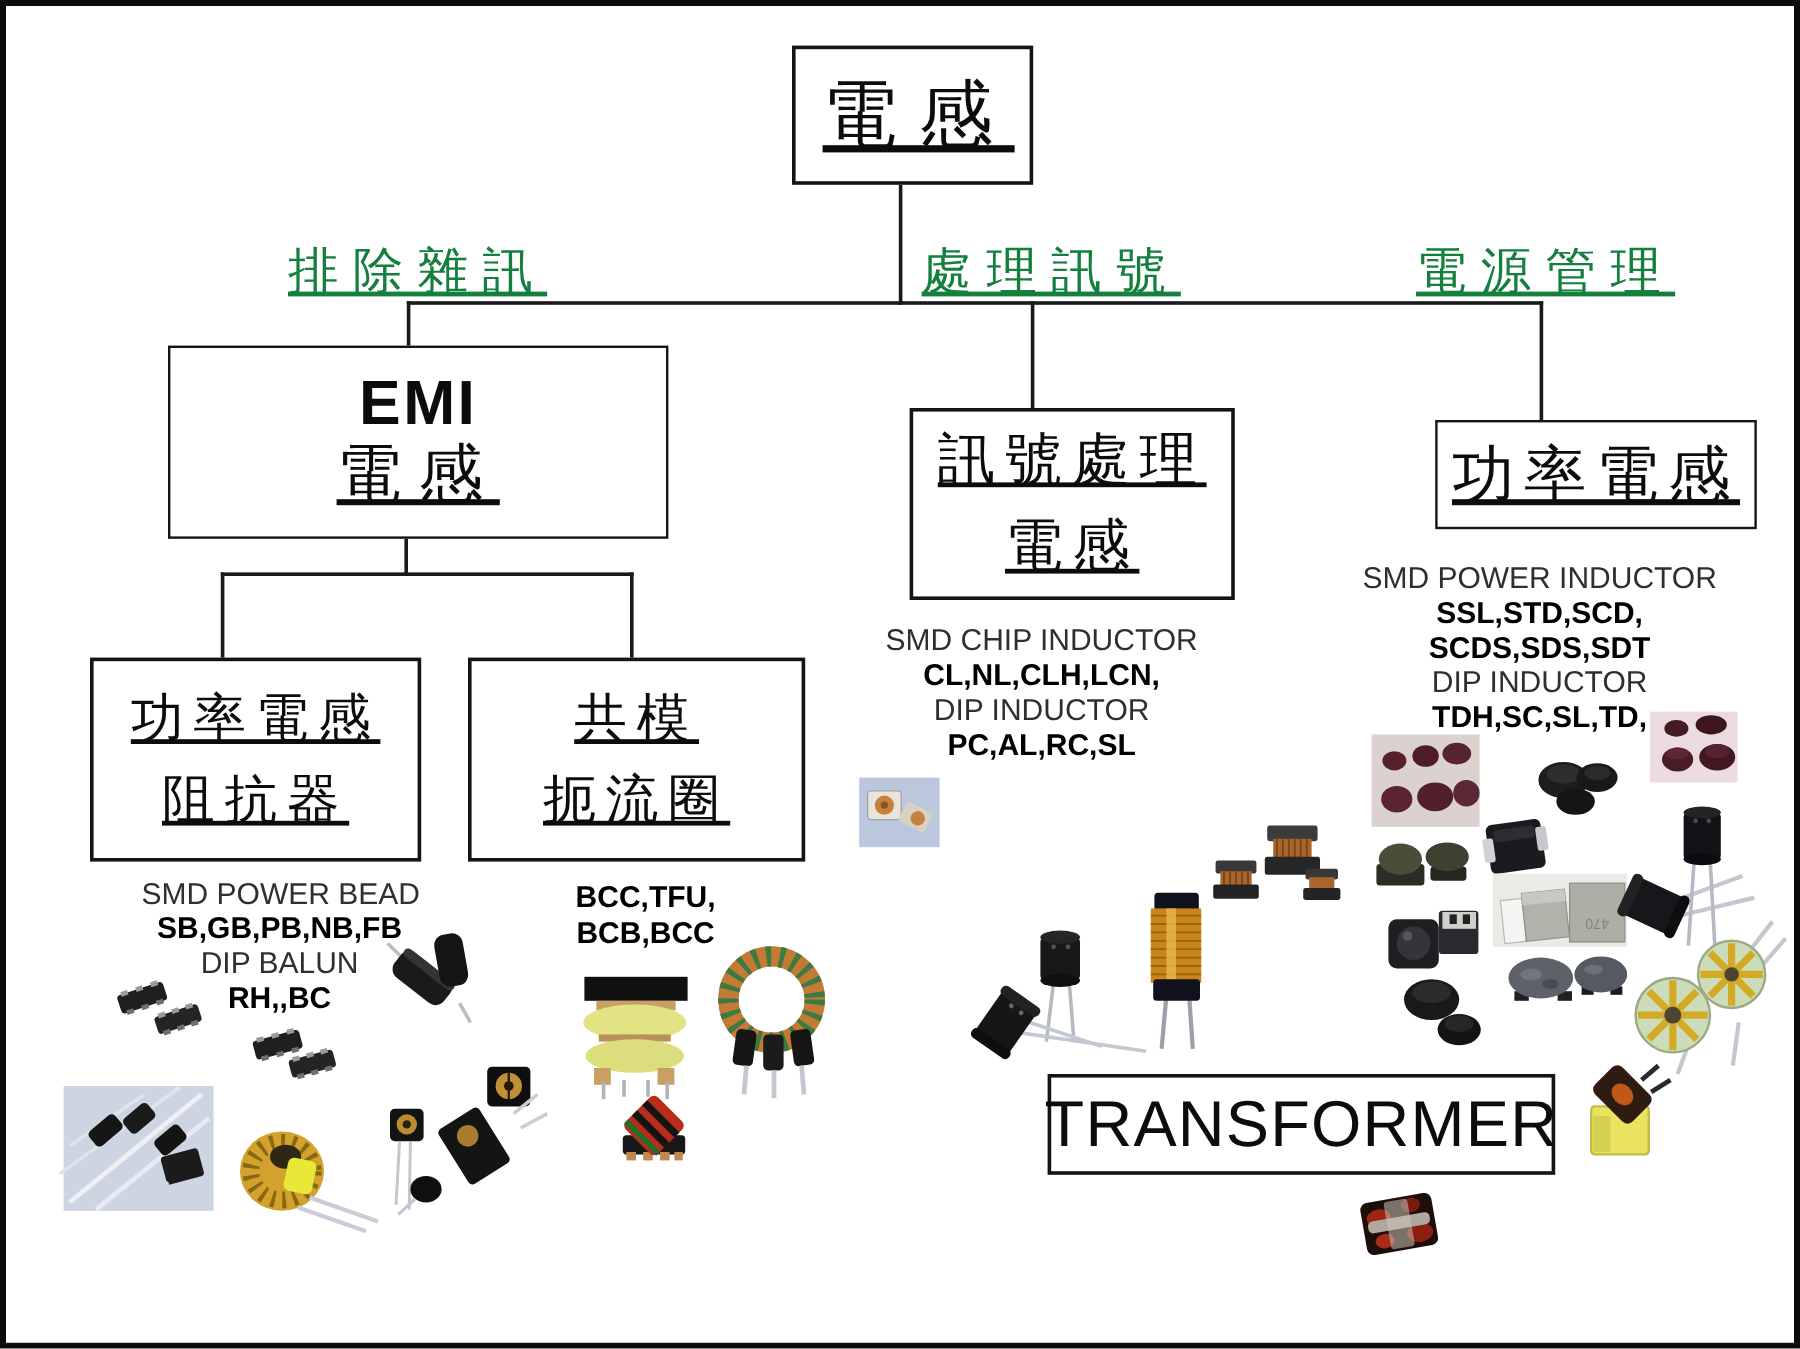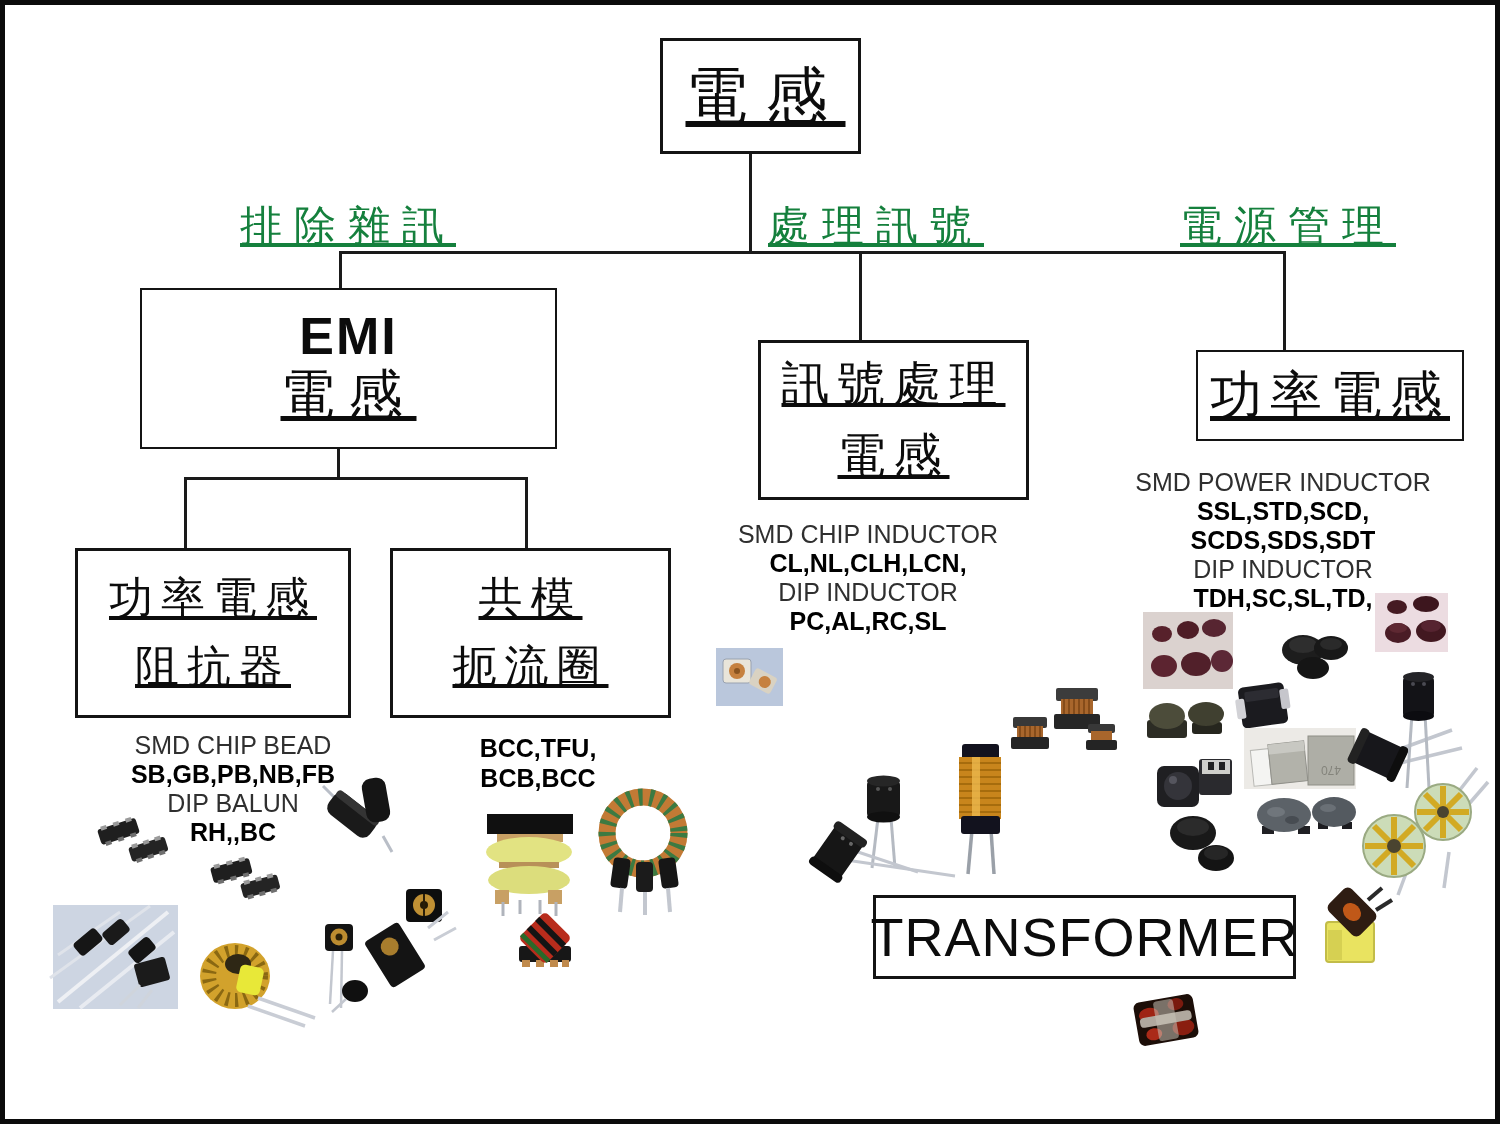--- a/index.html
+++ b/index.html
@@ -417,21 +417,21 @@
   <div class="node cjk" style="left:1148px;top:350px;width:264px;height:87px;border-width:2px;font-size:52px;letter-spacing:8px;margin-left:48px;">
     <span>功率電感</span>
   </div>
 
   <div class="node" style="left:873px;top:895px;width:417px;height:78px;font-size:54px;letter-spacing:1px;">
     <span>TRANSFORMER</span>
   </div>
 
 
   <div class="note center" style="left:118px;top:731px;width:230px;">
-    <div class="nreg">SMD CHIP BEAD</div>
+    <div class="nreg">SMD POWER BEAD</div>
     <div class="nbold">SB,GB,PB,NB,FB</div>
     <div class="nreg">DIP BALUN</div>
     <div class="nbold">RH,,BC</div>
   </div>
 
   <div class="note" style="left:463px;top:733px;width:150px;line-height:30px;">
     <div class="nbold">BCC,TFU,</div>
     <div class="nbold">BCB,BCC</div>
   </div>
 

